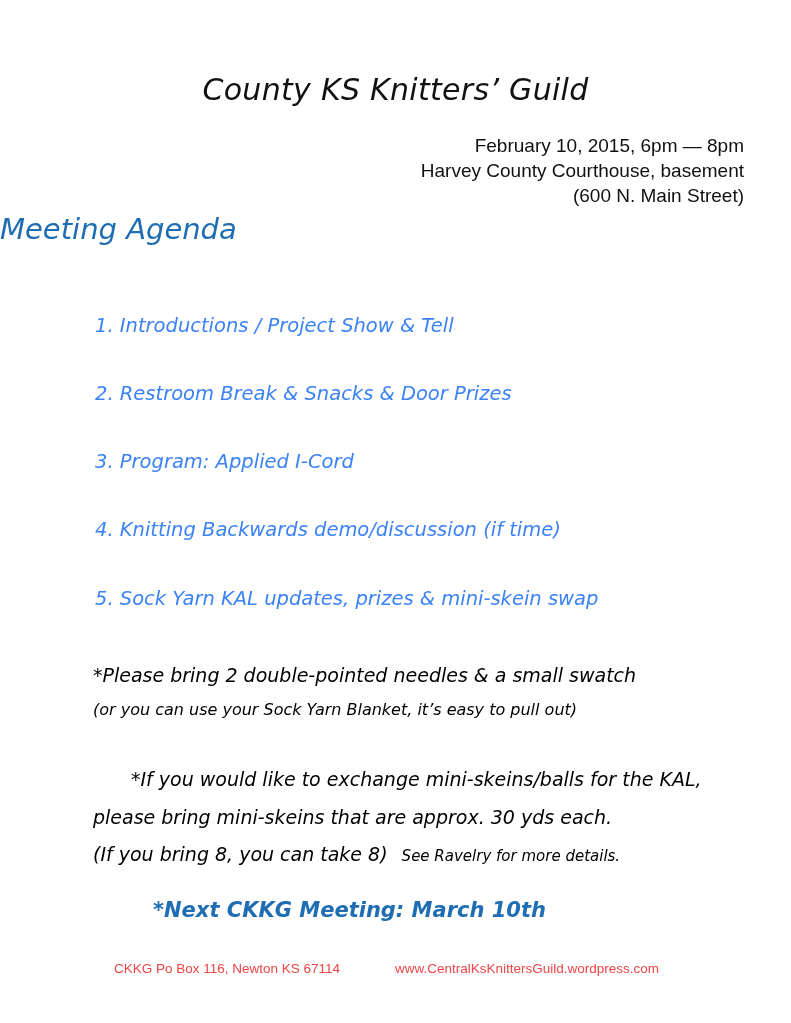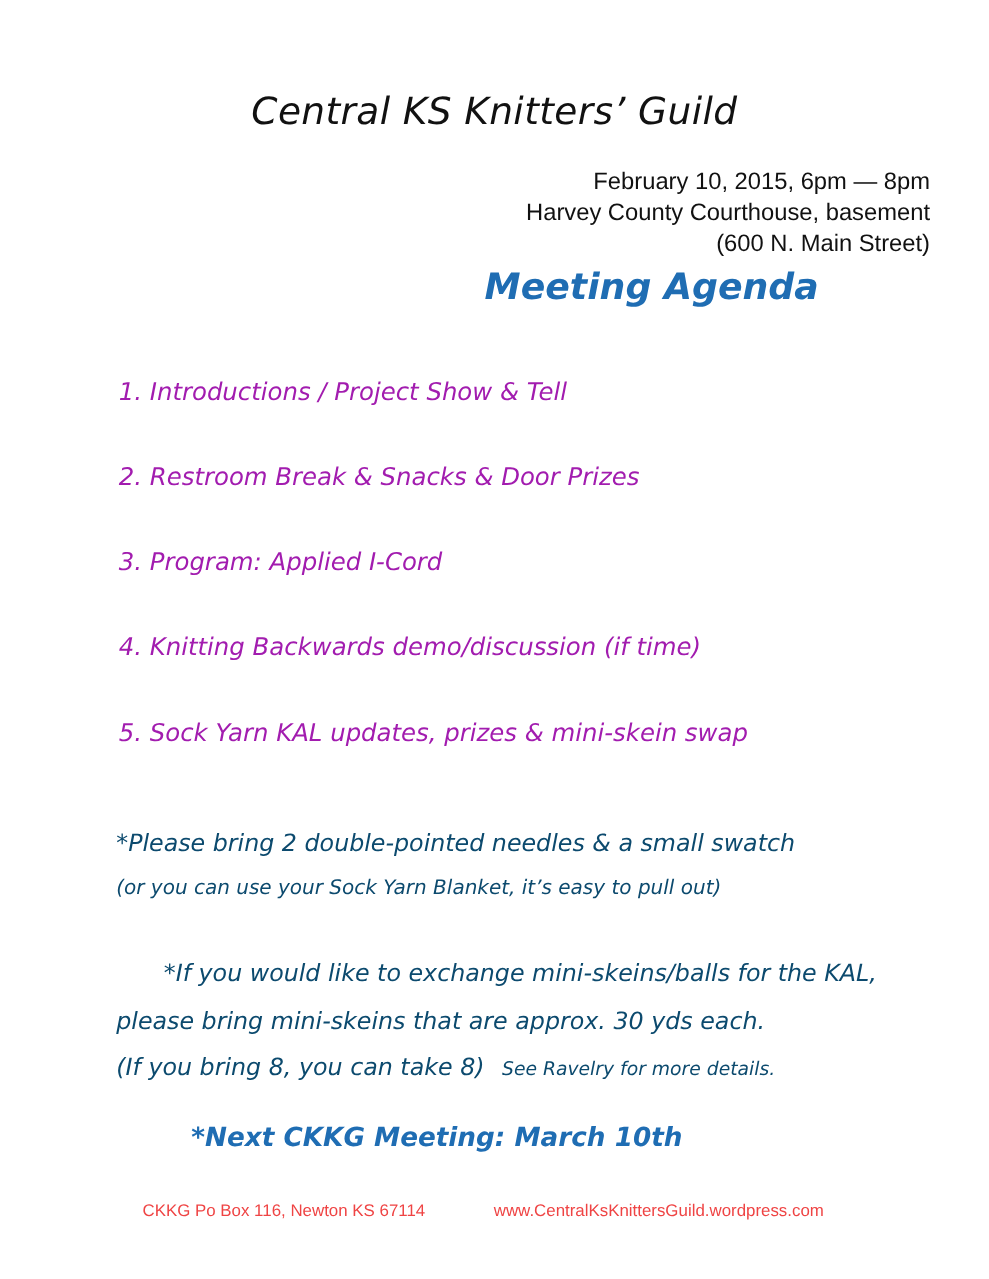--- a/index.html
+++ b/index.html
@@ -23,34 +23,35 @@
   }
   .meta {
     right: 47px; text-align: right;
     font-family: "Liberation Sans", sans-serif;
     font-size: 19px; color: #111;
   }
   .meta1 { top: 135px; }
   .meta2 { top: 160px; }
   .meta3 { top: 185px; }
   .agenda-title {
-    top: 212px; left: 0; width: 655px; text-align: right;
-    font-size: 29px; color: #1f6db3; font-style: italic; font-weight: bold;
+    top: 212px; left: 0; width: 655px; text-align: left;
+    font-size: 29px; color: #1f6db3; font-style: italic;
   }
   .item {
-    left: 95px; font-size: 19.5px; font-style: italic; color: #a21caf;
+    left: 95px; font-size: 19.5px; font-style: italic; color: #3b82f6;
     font-family: "DejaVu Sans", sans-serif;
+    margin-top: 12px;
   }
   .item1 { top: 302px; }
   .item2 { top: 370px; }
   .item3 { top: 438px; }
   .item4 { top: 506px; }
   .item5 { top: 575px; }
   .green {
-    left: 93px; color: #0c4a6e; font-style: italic;
+    left: 93px; color: #000000; font-style: italic;
     font-family: "DejaVu Sans", sans-serif;
   }
   .g1 { top: 664px; font-size: 19px; }
   .g2 { top: 700px; font-size: 16px; }
   .g3 { top: 768px; font-size: 19px; margin-left: 38px; }
   .g4 { top: 806px; font-size: 19px; }
   .g5 { top: 843px; font-size: 19px; }
   .g5 .small { font-size: 15px; margin-left: 14px; }
   .next {
     top: 898px; left: 0; width: 699px; text-align: center;
@@ -59,21 +60,21 @@
   .footer {
     top: 961px; font-family: "Liberation Sans", sans-serif;
     font-size: 13.5px; color: #ef4444;
   }
   .f1 { left: 114px; }
   .f2 { left: 395px; }
 </style>
 </head>
 <body>
 
-<div class="abs title">Central KS Knitters’ Guild</div>
+<div class="abs title">County KS Knitters’ Guild</div>
 
 <div class="abs meta meta1">February 10, 2015,  6pm — 8pm</div>
 <div class="abs meta meta2">Harvey County Courthouse, basement</div>
 <div class="abs meta meta3">(600 N. Main Street)</div>
 
 <div class="abs agenda-title">Meeting Agenda</div>
 
 <div class="abs item item1">1. Introductions / Project Show &amp; Tell</div>
 <div class="abs item item2">2. Restroom Break &amp; Snacks &amp; Door Prizes</div>
 <div class="abs item item3">3. Program: Applied I-Cord</div>

